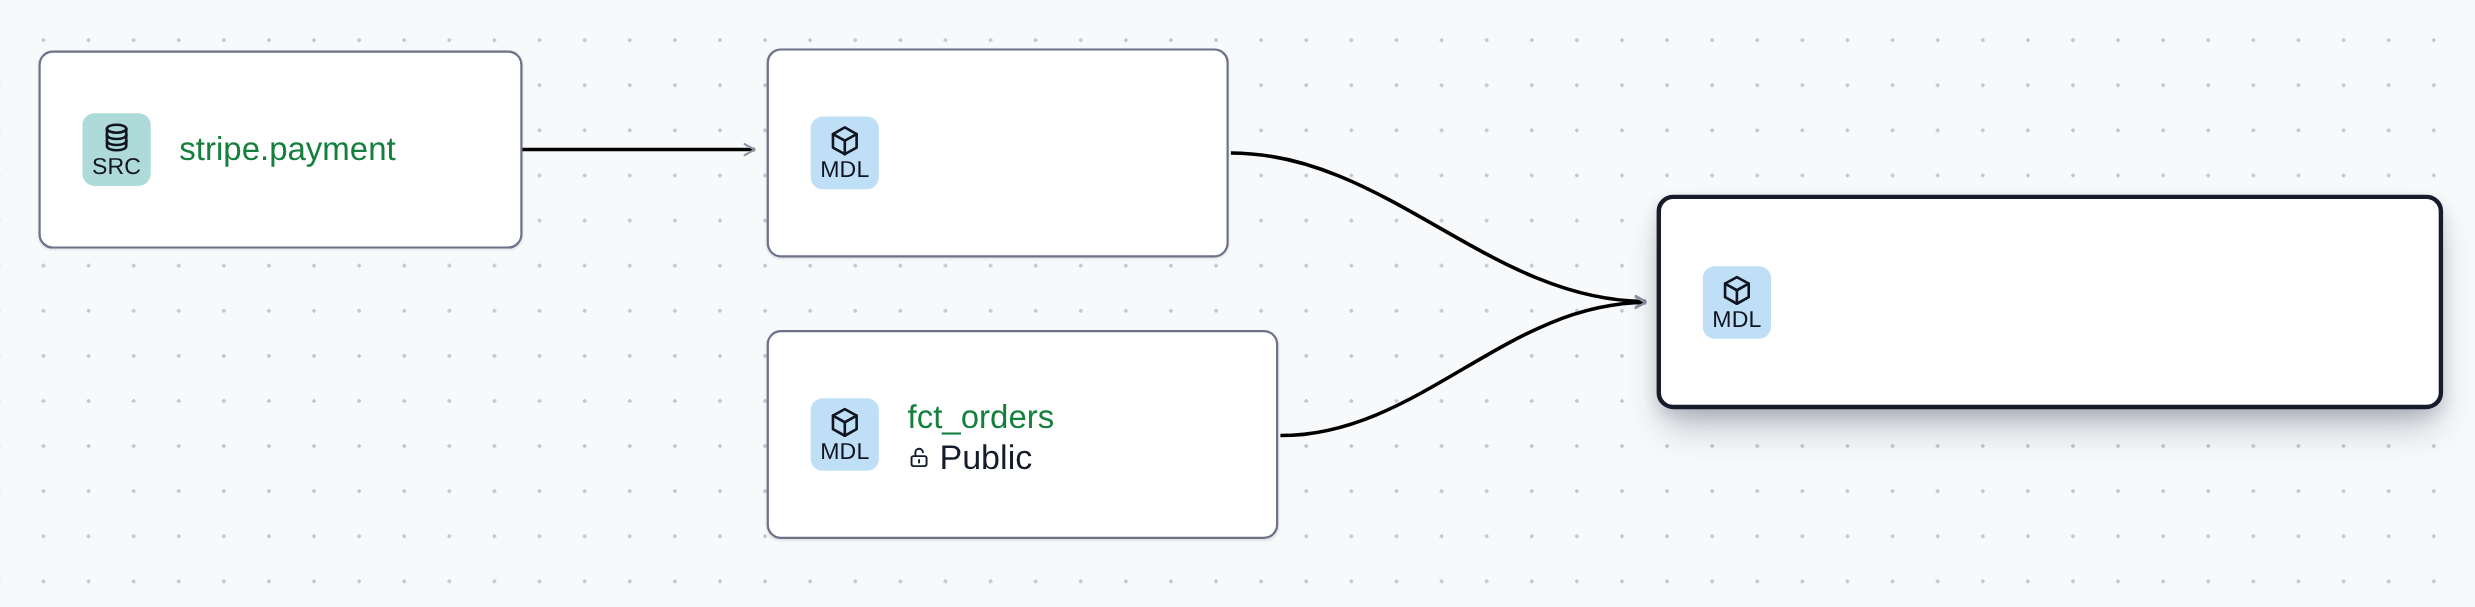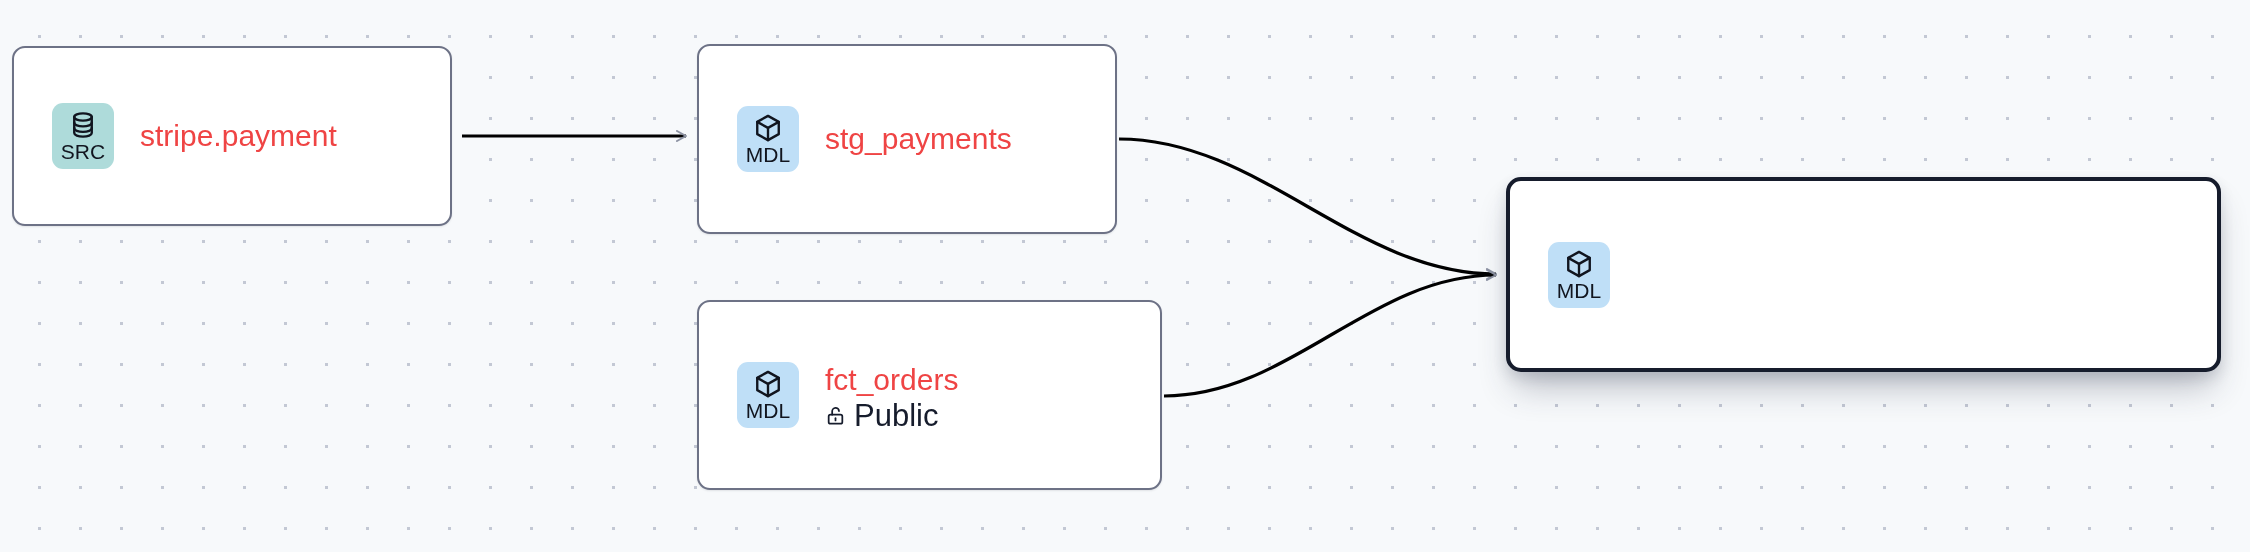--- a/index.html
+++ b/index.html
@@ -82,38 +82,38 @@
     margin-left: 26px;
     display: flex;
     flex-direction: column;
     justify-content: center;
     gap: 6px;
   }
 
   .node-title {
     font-size: 30px;
     line-height: 34px;
-    color: #ef4444;
+    color: #15803d;
     white-space: nowrap;
     font-family: "Liberation Sans", sans-serif;
   }
 
   .node-meta {
     display: flex;
     align-items: center;
     gap: 8px;
     font-size: 31px;
     line-height: 25px;
     color: #161c2c;
     white-space: nowrap;
   }
   .node-meta svg { display: block; }
 
   
-  #node-stripe-payment  { left: 12px;   top: 46px;  width: 440px; height: 180px; }
+  #node-stripe-payment  { left: 35px;   top: 46px;  width: 440px; height: 180px; }
   #node-stg-payments    { left: 697px;  top: 44px;  width: 420px; height: 190px; }
   #node-fct-orders      { left: 697px;  top: 300px; width: 465px; height: 190px; }
   #node-agg-journey     { left: 1506px; top: 177px; width: 715px; height: 195px; }
 </style>
 </head>
 <body>
 
 <div id="canvas">
 
   <svg id="edges" viewBox="0 0 2250 552" width="2250" height="552">
@@ -150,23 +150,20 @@
   <div class="node" id="node-stg-payments">
     <div class="badge mdl">
       <span>
         <svg width="30" height="30" viewBox="0 0 24 24" fill="none" stroke="#11151f" stroke-width="1.9" stroke-linecap="round" stroke-linejoin="round">
           <path d="M12 2.3 L20.6 7.1 V16.9 L12 21.7 L3.4 16.9 V7.1 Z"></path>
           <path d="M3.4 7.1 L12 11.9 L20.6 7.1"></path>
           <path d="M12 11.9 V21.7"></path>
         </svg>
       </span>
       <span class="badge-text">MDL</span>
-    </div>
-    <div class="node-body">
-      <div class="node-title">stg_payments</div>
     </div>
   </div>
 
   <div class="node" id="node-fct-orders">
     <div class="badge mdl">
       <span>
         <svg width="30" height="30" viewBox="0 0 24 24" fill="none" stroke="#11151f" stroke-width="1.9" stroke-linecap="round" stroke-linejoin="round">
           <path d="M12 2.3 L20.6 7.1 V16.9 L12 21.7 L3.4 16.9 V7.1 Z"></path>
           <path d="M3.4 7.1 L12 11.9 L20.6 7.1"></path>
           <path d="M12 11.9 V21.7"></path>

